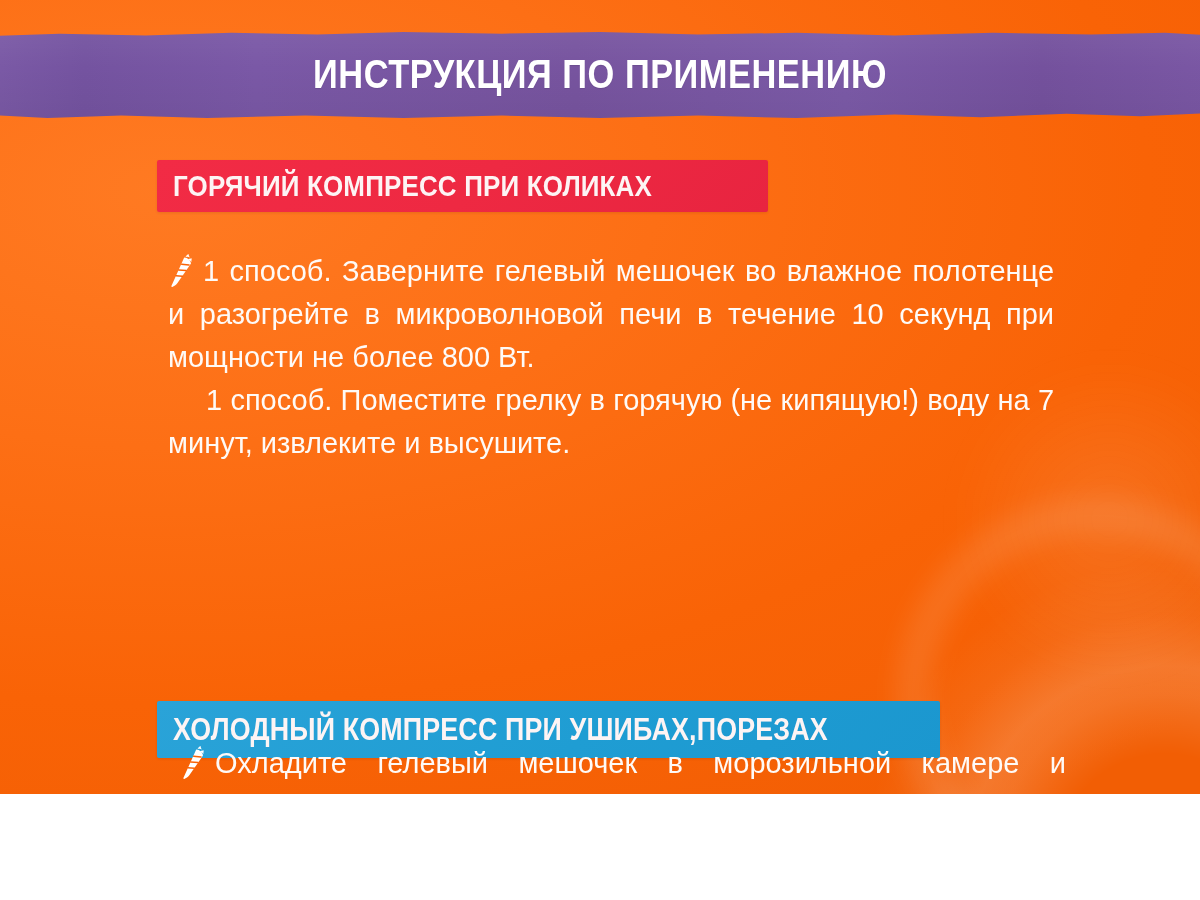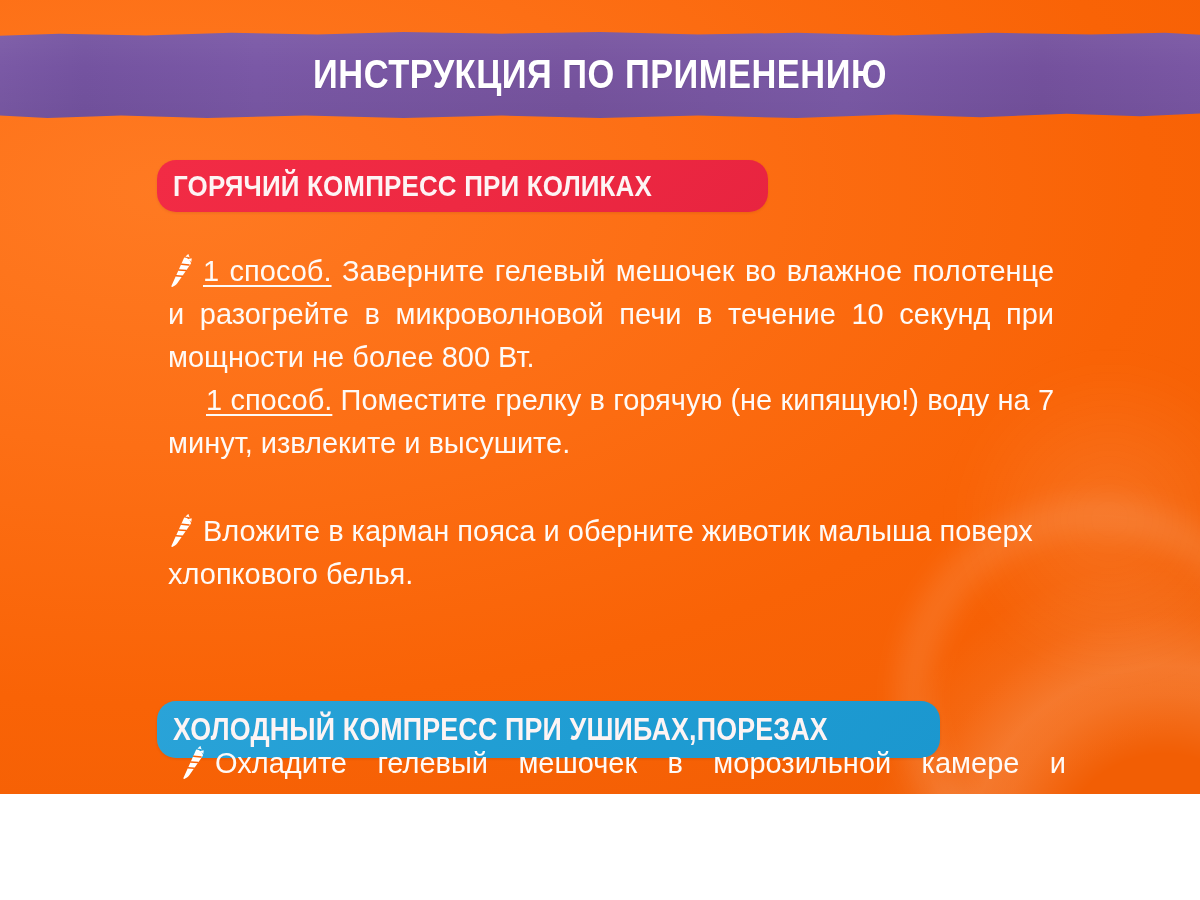--- a/index.html
+++ b/index.html
@@ -104,21 +104,21 @@
     top: 0;
     width: 1200px;
     height: 900px;
   }
 
   
   .badge {
     position: absolute;
     display: inline-flex;
     align-items: center;
-    border-radius: 19px;
+    border-radius: 2px;
     color: #fdf4f4;
     font-weight: bold;
     font-size: 30px;
     letter-spacing: 0.2px;
     white-space: nowrap;
     padding: 0 16px;
     box-shadow: 0 1px 3px rgba(0,0,0,0.09);
   }
   .badge span {
     display: block;
@@ -144,21 +144,21 @@
 
   
   .para {
     position: absolute;
     color: #fefaf7;
     font-size: 29px;
     line-height: 43px;
     font-weight: normal;
   }
   .para.justify { text-align: justify; text-align-last: left; }
-  .para .u { text-decoration: underline; text-underline-offset: 4px; }
+  .para .u { text-underline-offset: 4px; }
   .para .nowrap { white-space: nowrap; }
 
   .p-hot-1 { left: 168px; top: 250px; width: 886px; }
   .p-hot-2 { left: 168px; top: 510px; width: 886px; }
   .p-cold-1 { left: 168px; top: 742px; width: 886px; margin-left: 12px; }
 
   
   .sub-line { display: block; text-indent: 38px; }
 
   
@@ -199,36 +199,20 @@
           <g stroke="#f96306" stroke-width="1.5" stroke-linecap="round" fill="none">
             <path d="M13.6 11.2 L21.0 12.0"></path>
             <path d="M10.8 17.0 L18.0 17.6"></path>
             <path d="M8.0 22.8 L14.4 23.2"></path>
           </g>
         </svg>
       </span><span class="u nowrap">1  способ.</span><span> Заверните гелевый мешочек во влажное полотенце и разогрейте в микроволновой печи в течение 10 секунд при мощности не более 800 Вт.</span>
       <span class="sub-line"><span class="u nowrap">1 способ.</span><span> Поместите грелку в горячую (не кипящую!) воду на 7 минут, извлеките и высушите.</span></span>
     </div>
 
-    <div class="para p-hot-2">
-      <span class="carrot">
-        <svg viewBox="0 0 26 34" xmlns="http://www.w3.org/2000/svg">
-          <g fill="#ffffff">
-            <path d="M20.6 1.0c-1.3 0.5 -2.6 1.8 -3.1 3.2 1.5 -0.6 3.0 -0.5 4.3 0.2 -0.8 -1.1 -1.2 -2.3 -1.2 -3.4z"></path>
-            <path d="M23.9 5.6c-1.4 -0.3 -3.0 0.1 -4.1 1.1 1.6 0.2 2.9 1.0 3.7 2.2 -0.2 -1.3 0.0 -2.5 0.4 -3.3z"></path>
-            <path d="M16.2 4.6 C19.9 4.9 22.6 7.3 23.0 10.6 L9.3 30.3 C8.0 32.2 6.1 33.3 4.3 33.9 C3.6 34.1 3.1 33.4 3.5 32.8 L16.2 4.6 Z"></path>
-          </g>
-          <g stroke="#f96306" stroke-width="1.5" stroke-linecap="round" fill="none">
-            <path d="M13.6 11.2 L21.0 12.0"></path>
-            <path d="M10.8 17.0 L18.0 17.6"></path>
-            <path d="M8.0 22.8 L14.4 23.2"></path>
-          </g>
-        </svg>
-      </span><span>Вложите в карман пояса и оберните животик малыша поверх хлопкового белья.</span>
-    </div>
 
     <div class="badge badge-cold">
       <span>ХОЛОДНЫЙ КОМПРЕСС ПРИ УШИБАХ,ПОРЕЗАХ</span>
     </div>
 
     <div class="para justify p-cold-1">
       <span class="carrot">
         <svg viewBox="0 0 26 34" xmlns="http://www.w3.org/2000/svg">
           <g fill="#ffffff">
             <path d="M20.6 1.0c-1.3 0.5 -2.6 1.8 -3.1 3.2 1.5 -0.6 3.0 -0.5 4.3 0.2 -0.8 -1.1 -1.2 -2.3 -1.2 -3.4z"></path>

